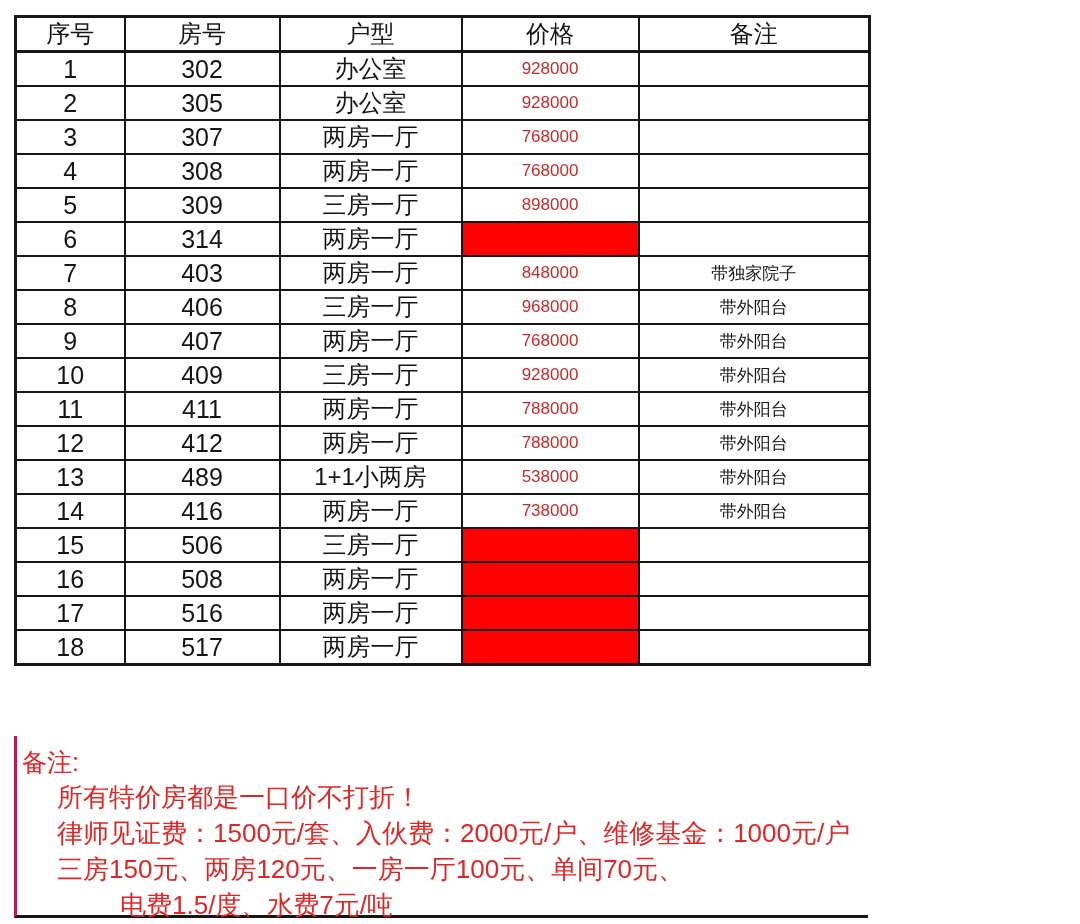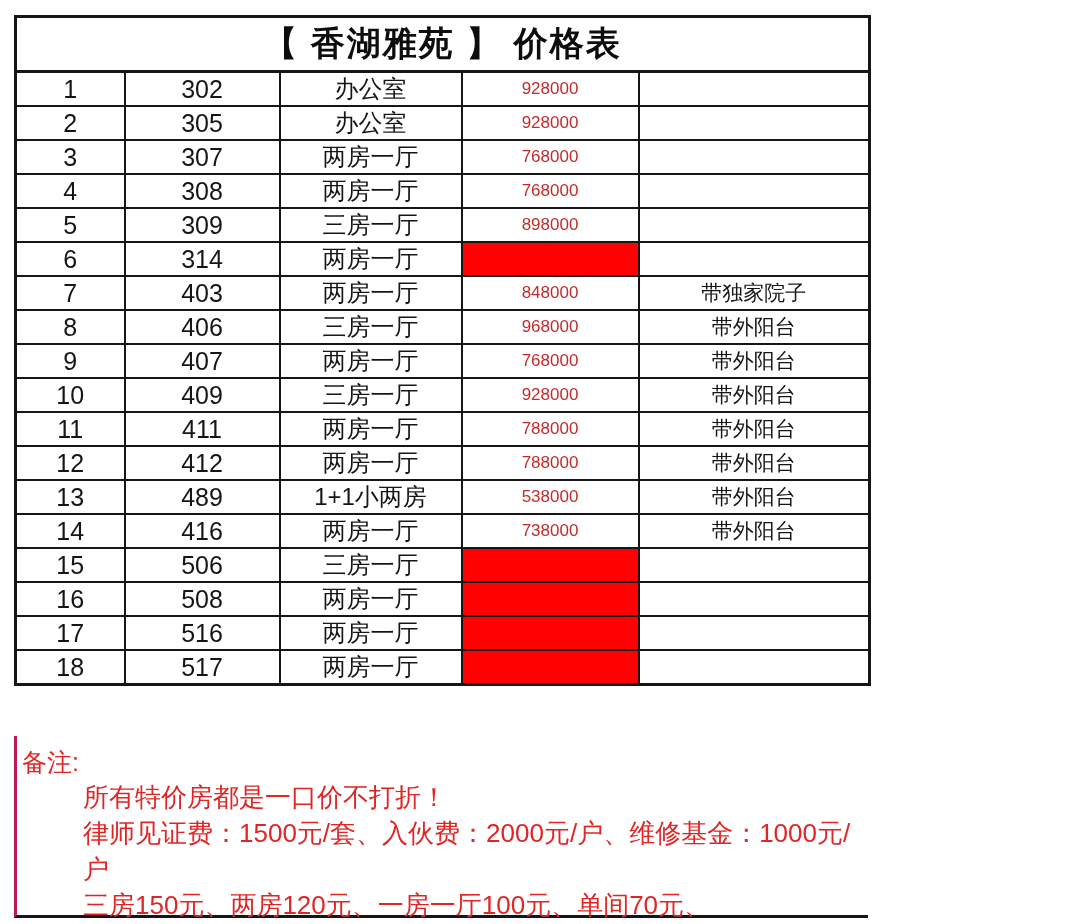--- a/index.html
+++ b/index.html
@@ -14,45 +14,49 @@
   td,th{border:2px solid #161616;padding:0;text-align:center;vertical-align:middle;overflow:hidden;white-space:nowrap;}
   .title-cell{
     height:52px;font-size:34px;font-weight:600;letter-spacing:2px;
     border-bottom:3px solid #161616;color:#0d0d0d;
   }
   th{height:31px;font-size:24px;font-weight:400;border-bottom:3px solid #161616;}
   td{height:31px;font-size:24px;}
   td.c-no,td.c-room{font-size:25px;}
   td.c-price{color:var(--price-red,#c32b2b);font-size:17px;}
   td.c-price.blocked{background:var(--red-fill,#fe0100);}
-  td.c-note{font-size:21px;}
+  td.c-note{font-size:17px;}
   .notes{
     position:absolute;left:14px;top:736px;width:854px;height:182px;
     border-left:3px solid #be185d;border-bottom:3px solid #161616;
     box-sizing:border-box;color:var(--note-red,#e02525);
   }
   .notes-label{font-size:25px;padding:10px 0 0 5px;}
-  .note-line{font-size:26px;padding-left:66px;line-height:36px;}
+  .note-line{font-size:26px;padding-left:40px;line-height:36px;}
   .note-line.deep-indent{padding-left:103px;}
 </style>
 </head>
 <body>
 
 <div class="sheet">
   <table>
     <colgroup>
       <col style="width:109px">
       <col style="width:155px">
       <col style="width:182px">
       <col style="width:177px">
       <col style="width:231px">
     </colgroup>
     <thead>
       <tr>
-        <td class="title-cell" colspan="5">【 香湖雅苑 】 价格表</td>
+        <th>序号</th>
+        <th>房号</th>
+        <th>户型</th>
+        <th>价格</th>
+        <th>备注</th>
       </tr>
     </thead>
     <tbody id="rows-body">
   <tr>
     <td class="c-no">1</td>
     <td class="c-room">302</td>
     <td class="c-type">办公室</td>
     <td class="c-price">928000</td>
     <td class="c-note"></td>
   </tr>

